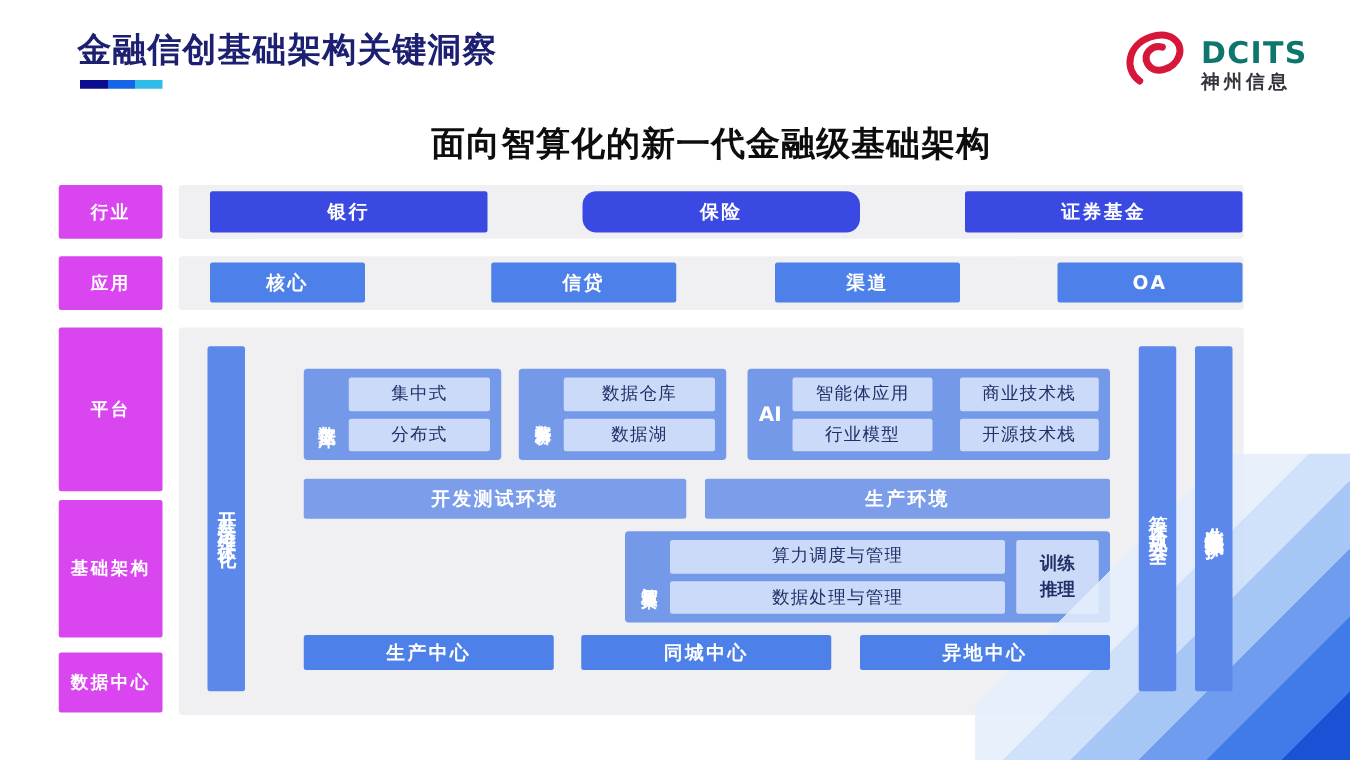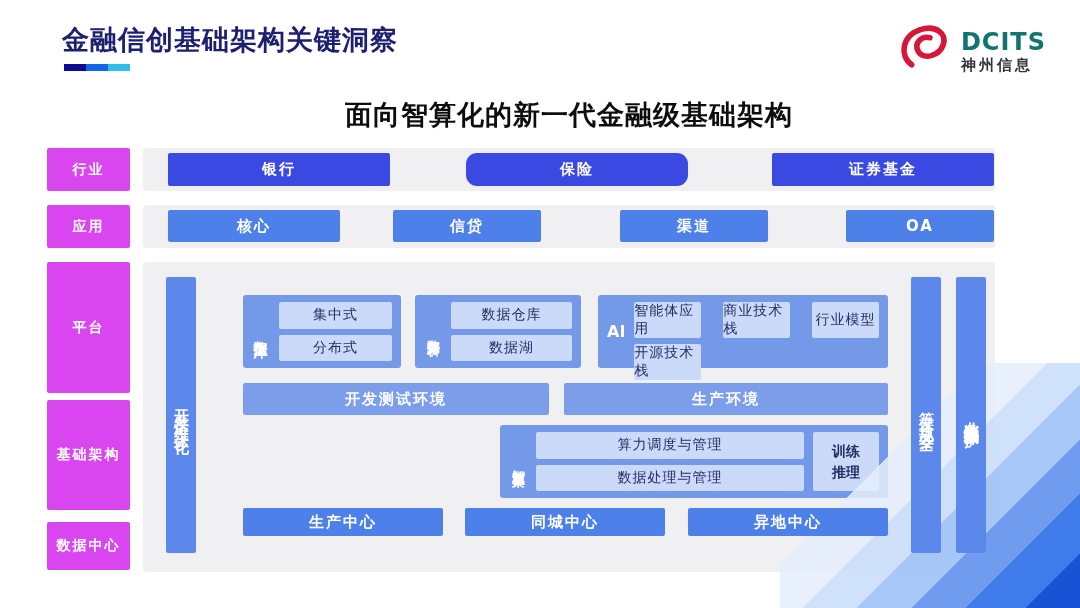--- a/index.html
+++ b/index.html
@@ -33,21 +33,21 @@
 
   .group{background:#7599e9;border-radius:3px;display:flex;align-items:center;
     padding:7px 9px;gap:9px;color:#fff;}
   .group-label{color:#fff;font-weight:bold;font-size:14px;flex:0 0 auto;}
   .group-items{flex:1;display:flex;flex-direction:column;gap:6px;height:100%;justify-content:center;}
   .lite{background:#cbdaf8;color:#212f66;font-weight:normal;font-size:14px;
     display:flex;align-items:center;justify-content:center;border-radius:2px;
     height:27px;letter-spacing:1px;}
   .env-bar{background:#7b9dea;color:#fff;font-weight:bold;font-size:15px;letter-spacing:2px;
     display:flex;align-items:center;justify-content:center;border-radius:2px;}
-  .grid2{flex:1;display:grid;grid-template-columns:1fr 1fr 1fr;grid-template-rows:1fr 1fr;gap:6px 22px;height:100%;}
+  .grid2{flex:1;display:grid;grid-template-columns:1fr 1fr;grid-template-rows:1fr 1fr;gap:6px 22px;height:100%;}
   .side-box{background:#cbdaf8;color:#212f66;font-weight:bold;font-size:14px;
     display:flex;align-items:center;justify-content:center;border-radius:2px;
     white-space:pre-line;text-align:center;line-height:1.5;}
 
   
   .corner{position:absolute;right:0;bottom:0;width:300px;height:245px;z-index:1;
     background:linear-gradient(135deg,
       rgba(255,255,255,0) 0 37%,
       rgba(228,238,252,0.85) 37% 49%,
       rgba(203,222,250,0.9) 49% 59%,
@@ -83,21 +83,21 @@
   <div class="abs navy-box" style="left:47px;top:400px;width:83px;height:110px;">基础架构</div>
   <div class="abs navy-box" style="left:47px;top:262px;width:83px;height:131px;">平台</div>
   <div class="abs navy-box" style="left:47px;top:522px;width:83px;height:48px;">数据中心</div>
 
   <div class="abs strip" style="left:143px;top:148px;width:852px;height:43px;"></div>
   <div class="abs indigo-box" style="left:168px;top:153px;width:222px;height:33px;">银行</div>
   <div class="abs indigo-box" style="left:466px;top:153px;width:222px;height:33px;border-radius:11px;">保险</div>
   <div class="abs indigo-box" style="left:772px;top:153px;width:222px;height:33px;">证券基金</div>
 
   <div class="abs strip" style="left:143px;top:205px;width:852px;height:43px;"></div>
-  <div class="abs blue-box" style="left:168px;top:210px;width:172px;height:32px;">核心</div>
+  <div class="abs blue-box" style="left:168px;top:210px;width:124px;height:32px;">核心</div>
   <div class="abs blue-box" style="left:393px;top:210px;width:148px;height:32px;">信贷</div>
   <div class="abs blue-box" style="left:620px;top:210px;width:148px;height:32px;">渠道</div>
   <div class="abs blue-box" style="left:846px;top:210px;width:148px;height:32px;">OA</div>
 
   <div class="abs strip" style="left:143px;top:262px;width:852px;height:310px;"></div>
 
   <div class="corner"></div>
 
   <div class="abs vbar" style="left:166px;top:277px;width:30px;height:276px;">
     <span class="vtext">开发运维一体化</span>

